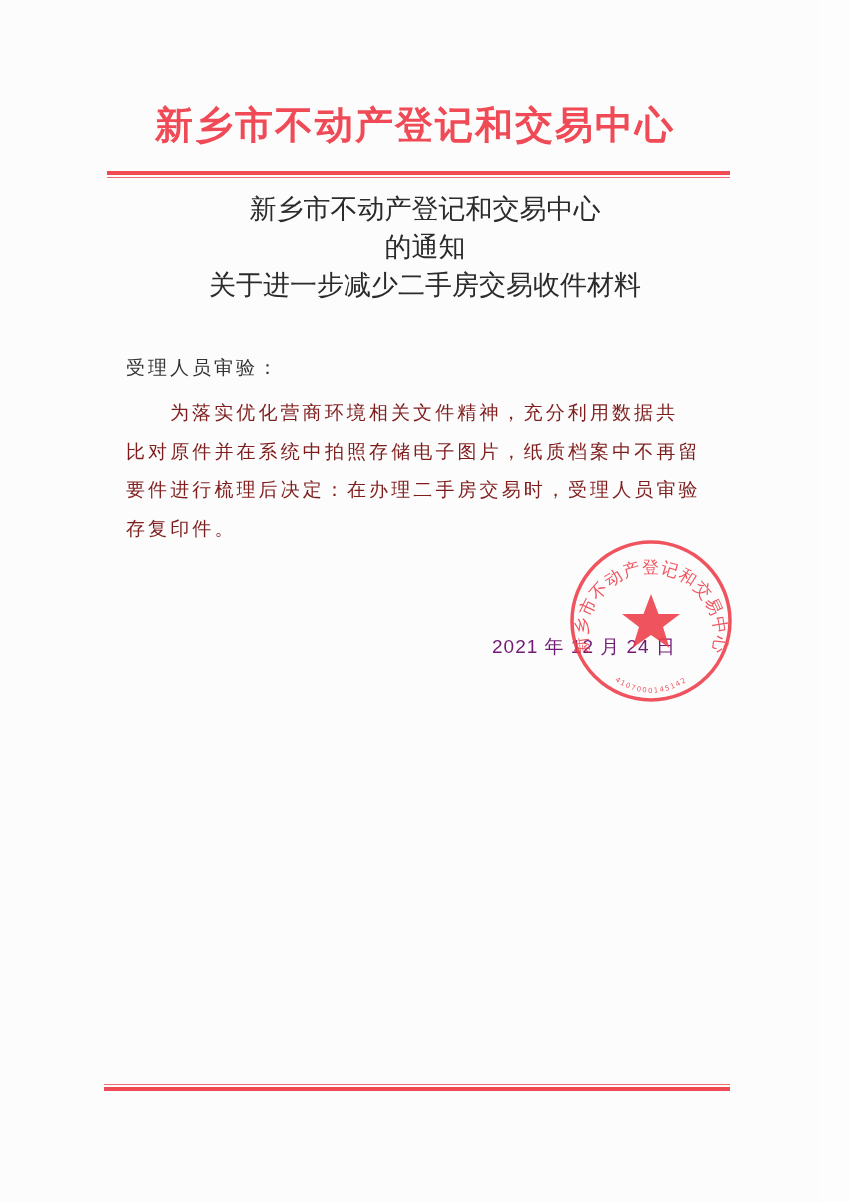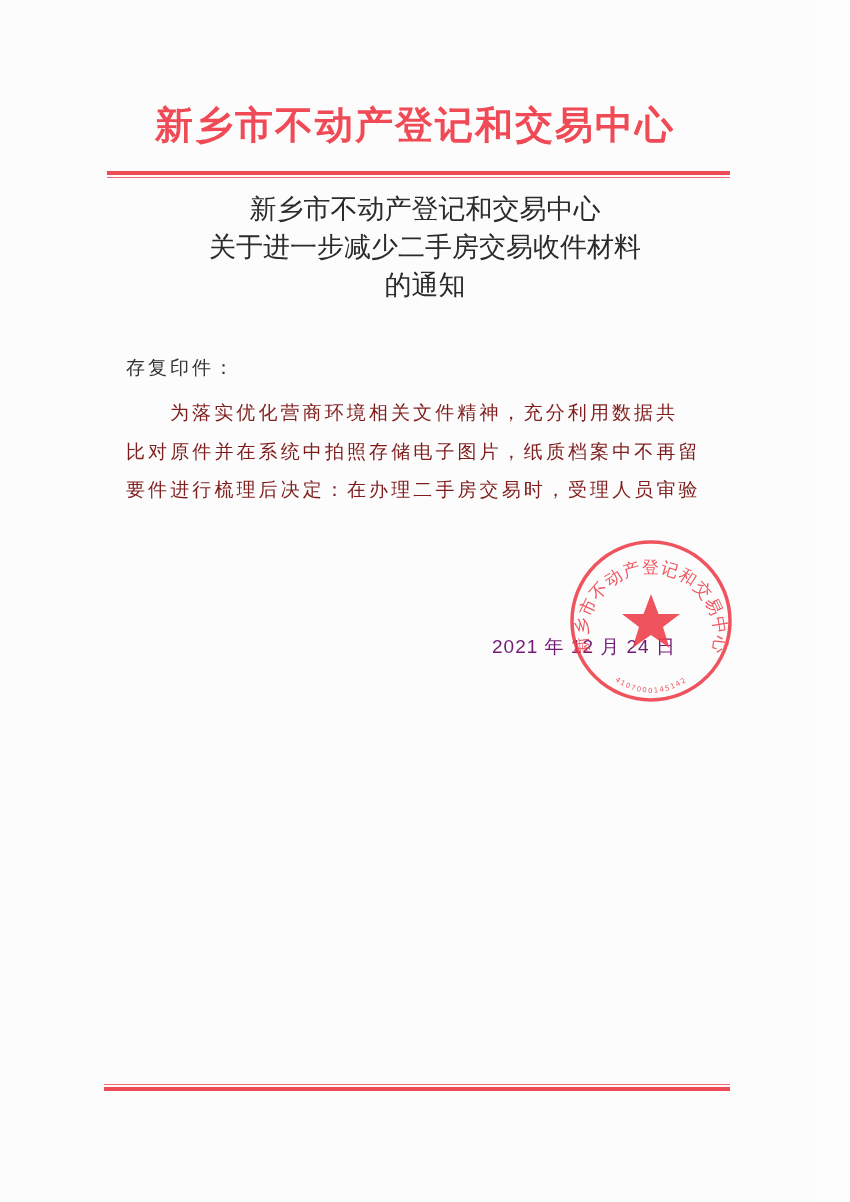--- a/index.html
+++ b/index.html
@@ -124,30 +124,31 @@
 
   <div class="letterhead">新乡市不动产登记和交易中心</div>
 
   <div class="red-rule-top">
     <div class="thick"></div>
     <div class="thin"></div>
   </div>
 
   <div class="doc-title">
     <div>新乡市不动产登记和交易中心</div>
+    <div>的通知</div>
     <div>关于进一步减少二手房交易收件材料</div>
-    <div>的通知</div>
   </div>
 
-  <div class="salutation">存复印件：</div>
+  <div class="salutation">受理人员审验：</div>
 
   <div class="body-text">
     <div class="indent">为落实优化营商环境相关文件精神，充分利用数据共</div>
     <div>比对原件并在系统中拍照存储电子图片，纸质档案中不再留</div>
     <div>要件进行梳理后决定：在办理二手房交易时，受理人员审验</div>
+    <div>存复印件。</div>
   </div>
 
   <div class="date">2021 年 12 月 24 日</div>
 
   <svg class="seal" viewBox="0 0 166 166" xmlns="http://www.w3.org/2000/svg">
     <defs>
       <path id="sealArc" d="M 22 118 A 64 64 0 1 1 144 118"></path>
       <path id="serialArc" d="M 36 132 A 60 60 0 0 0 130 132"></path>
     </defs>
     <circle cx="83" cy="83" r="79" fill="none" stroke="#ee3d49" stroke-width="3.5"></circle>

